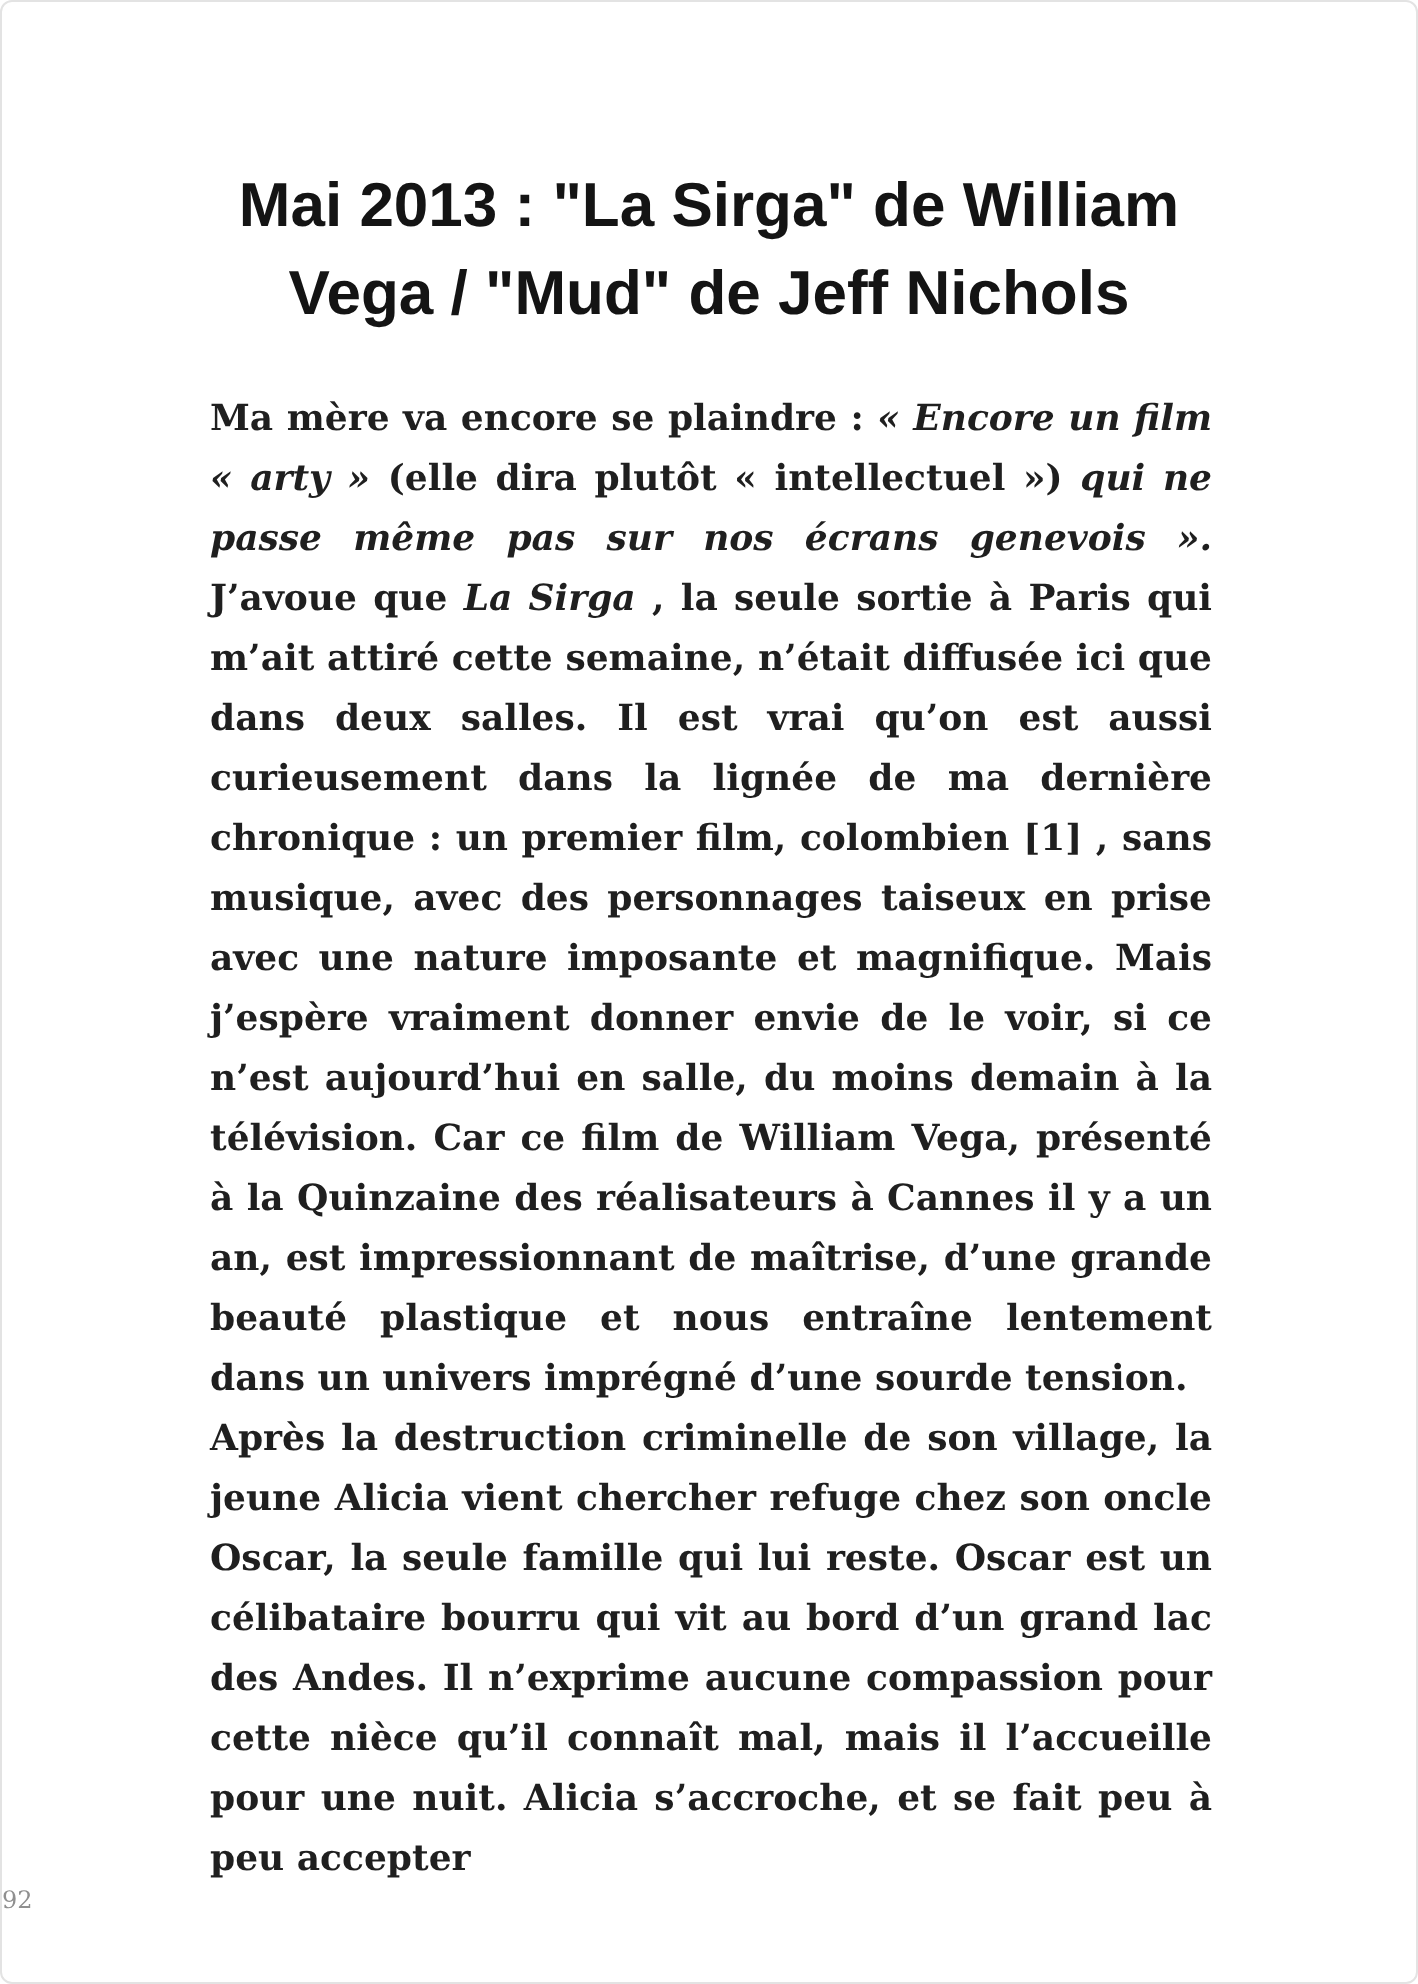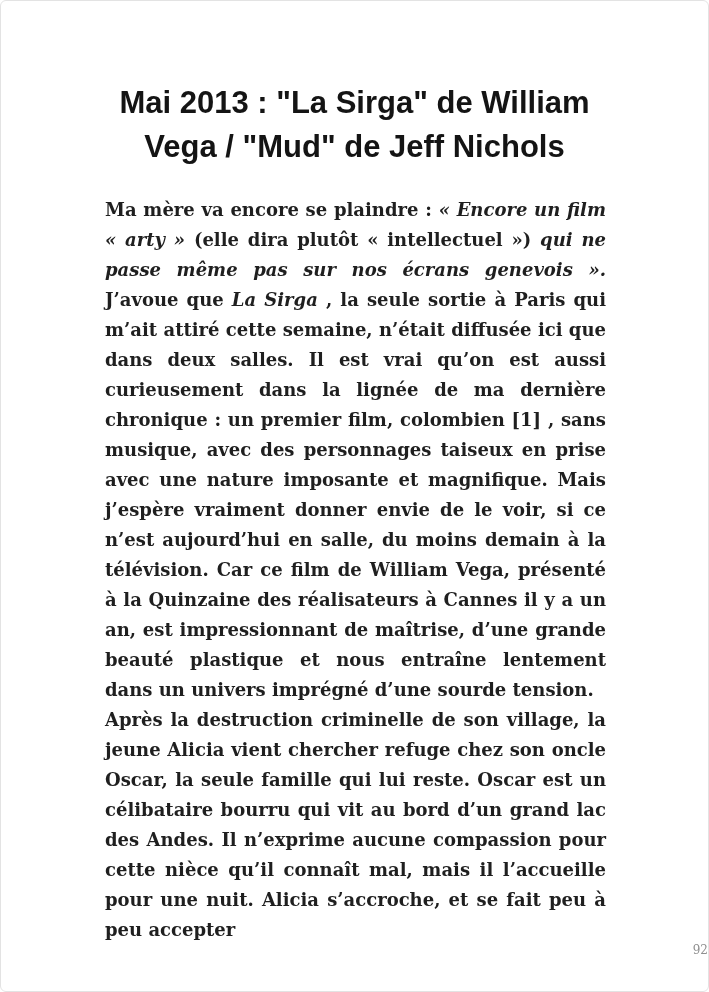--- a/index.html
+++ b/index.html
@@ -39,21 +39,21 @@
     font-weight: bold;
   }
   .para { margin: 0; }
   .it { font-style: italic; }
   .fn { color: #1f1f1f; cursor: pointer; }
   .page-number {
     position: absolute;
     left: 0;
     right: 0;
     bottom: 34px;
-    text-align: right;
+    text-align: left;
     font-family: "DejaVu Serif", serif;
     font-size: 12px;
     color: #8f8f8f;
   }
 </style>
 </head>
 <body>
 
 <div class="page">
 

